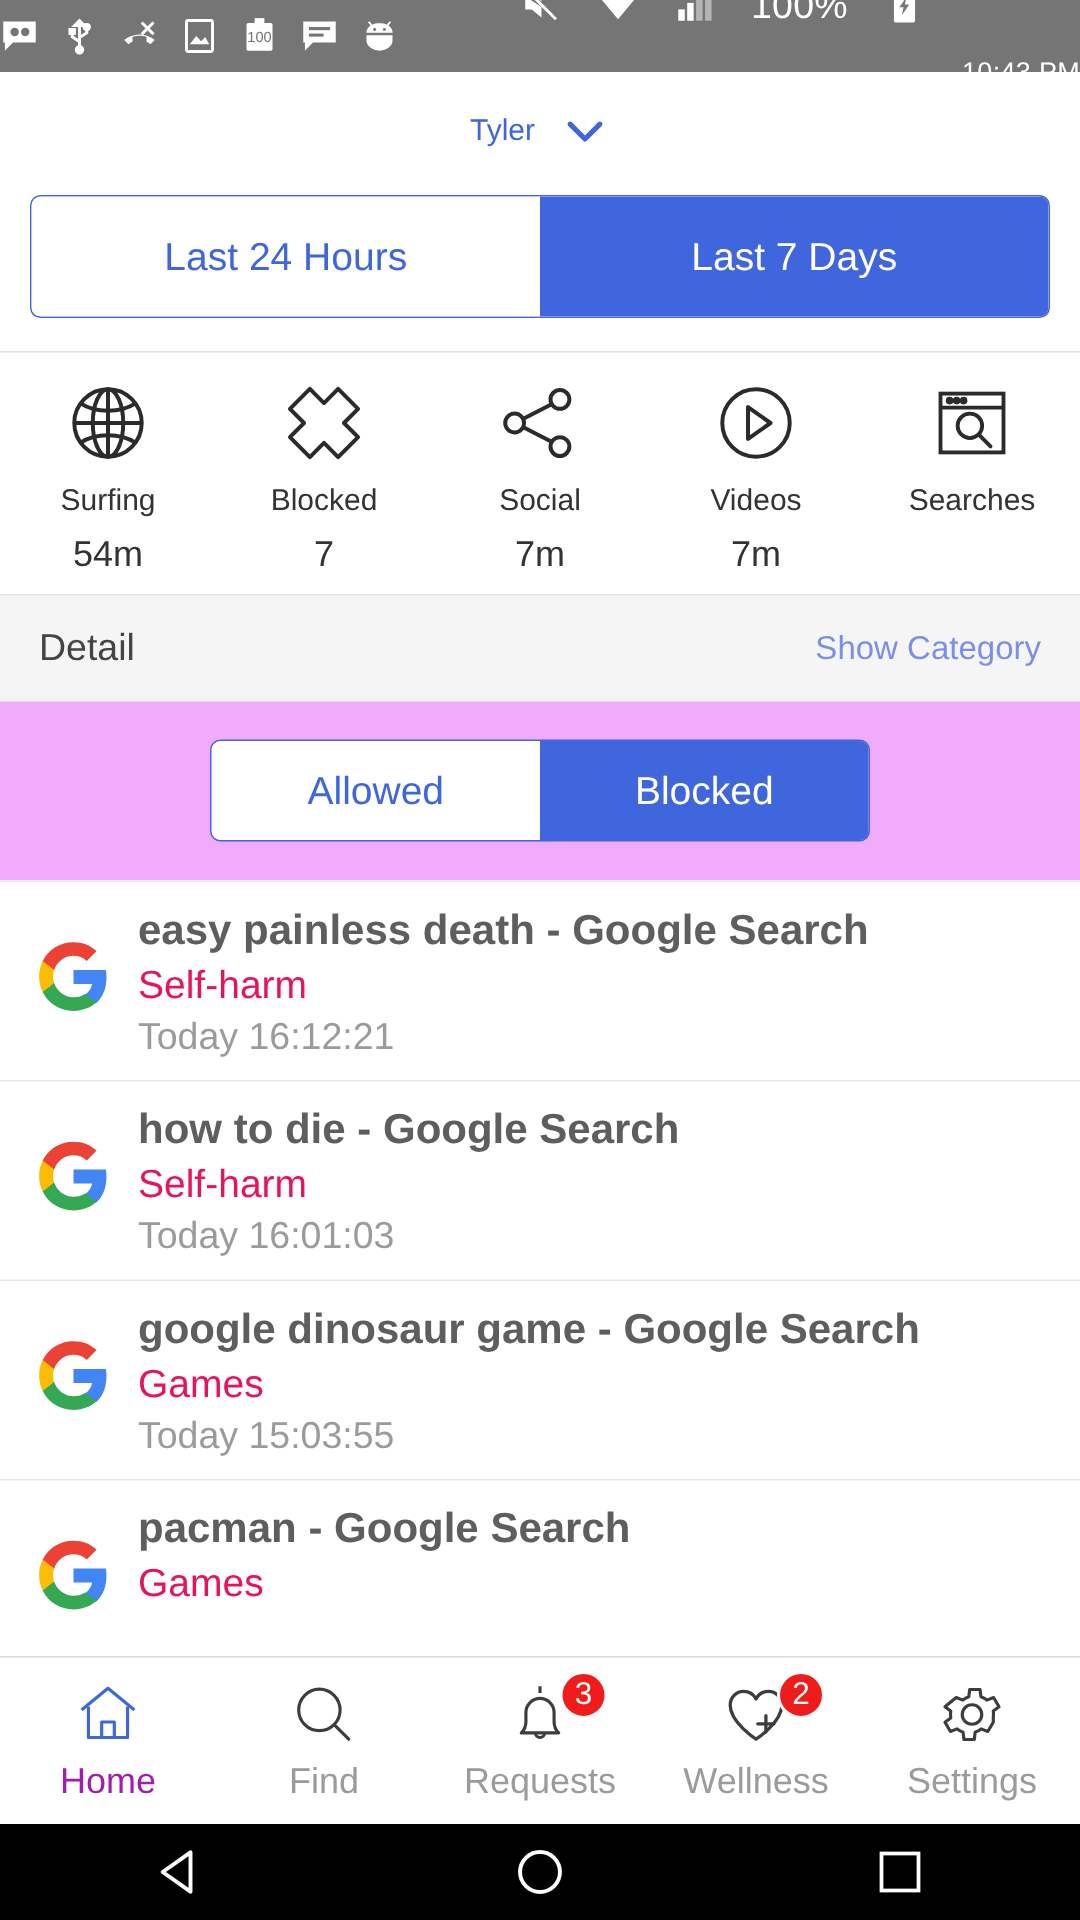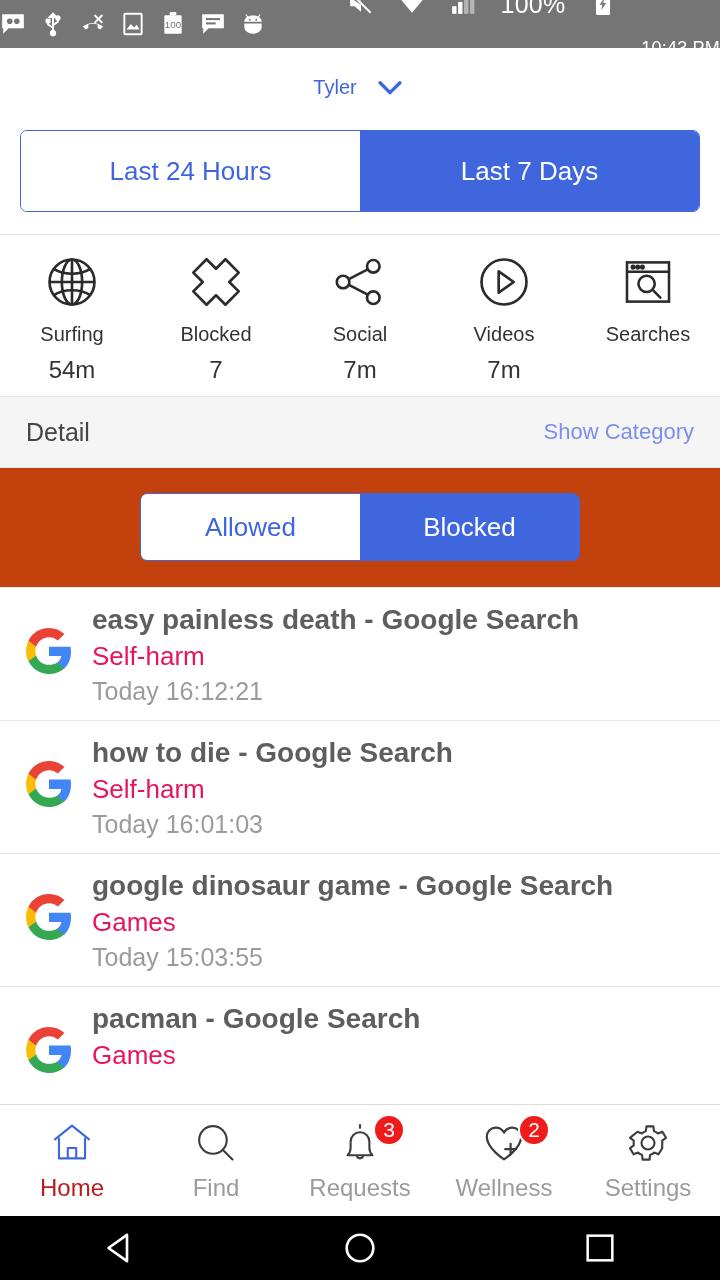--- a/index.html
+++ b/index.html
@@ -56,21 +56,21 @@
   .detailbar{
     height:72px; background:#f5f5f5; border-top:1px solid #e4e4e4;
     border-bottom:1px solid #e4e4e4;
     display:flex; align-items:center; justify-content:space-between;
     padding:0 26px;
   }
   .detail-title{ font-size:25px; color:#444; }
   .show-cat{ font-size:22px; color:#7b8fea; cursor:pointer;margin-left:24px; }
 
   
-  .ab-wrap{ display:flex; justify-content:center; padding:25px 0 26px; background:#c2410c; }
+  .ab-wrap{ display:flex; justify-content:center; padding:25px 0 26px; background:#f0abfc; }
   .ab-seg{
     display:flex; width:440px; height:68px;
     border:1px solid #3f66df; border-radius:7px; overflow:hidden;
   }
   .ab-btn{
     flex:1; display:flex; align-items:center; justify-content:center;
     font-size:26px; color:#3f66df; background:#fff; cursor:pointer;
   }
   .ab-btn.active{ background:#4066de; color:#fff; }
 
@@ -92,21 +92,21 @@
     position:absolute; left:0; right:0; bottom:64px; height:112px;
     background:#fff; border-top:1px solid #dcdcdc;
     display:flex; align-items:center;
   }
   .nav-item{
     flex:1; display:flex; flex-direction:column; align-items:center; gap:8px;
     cursor:pointer; position:relative;
   }
   .nav-ico-wrap{ position:relative; height:46px; display:flex; align-items:center; }
   .nav-label{ font-size:24px; color:#9b9b9b; }
-  .nav-item.active .nav-label{ color:#b91c1c; }
+  .nav-item.active .nav-label{ color:#a21caf; }
   .badge{
     position:absolute; top:-6px; right:-22px;
     min-width:32px; height:32px; border-radius:16px; background:#f01c1c;
     color:#fff; font-size:21px; display:flex; align-items:center;
     justify-content:center; padding:0 6px; border:2px solid #fff;
   }
 
   
   .androidnav{
     position:absolute; left:0; right:0; bottom:0; height:64px; background:#000;

